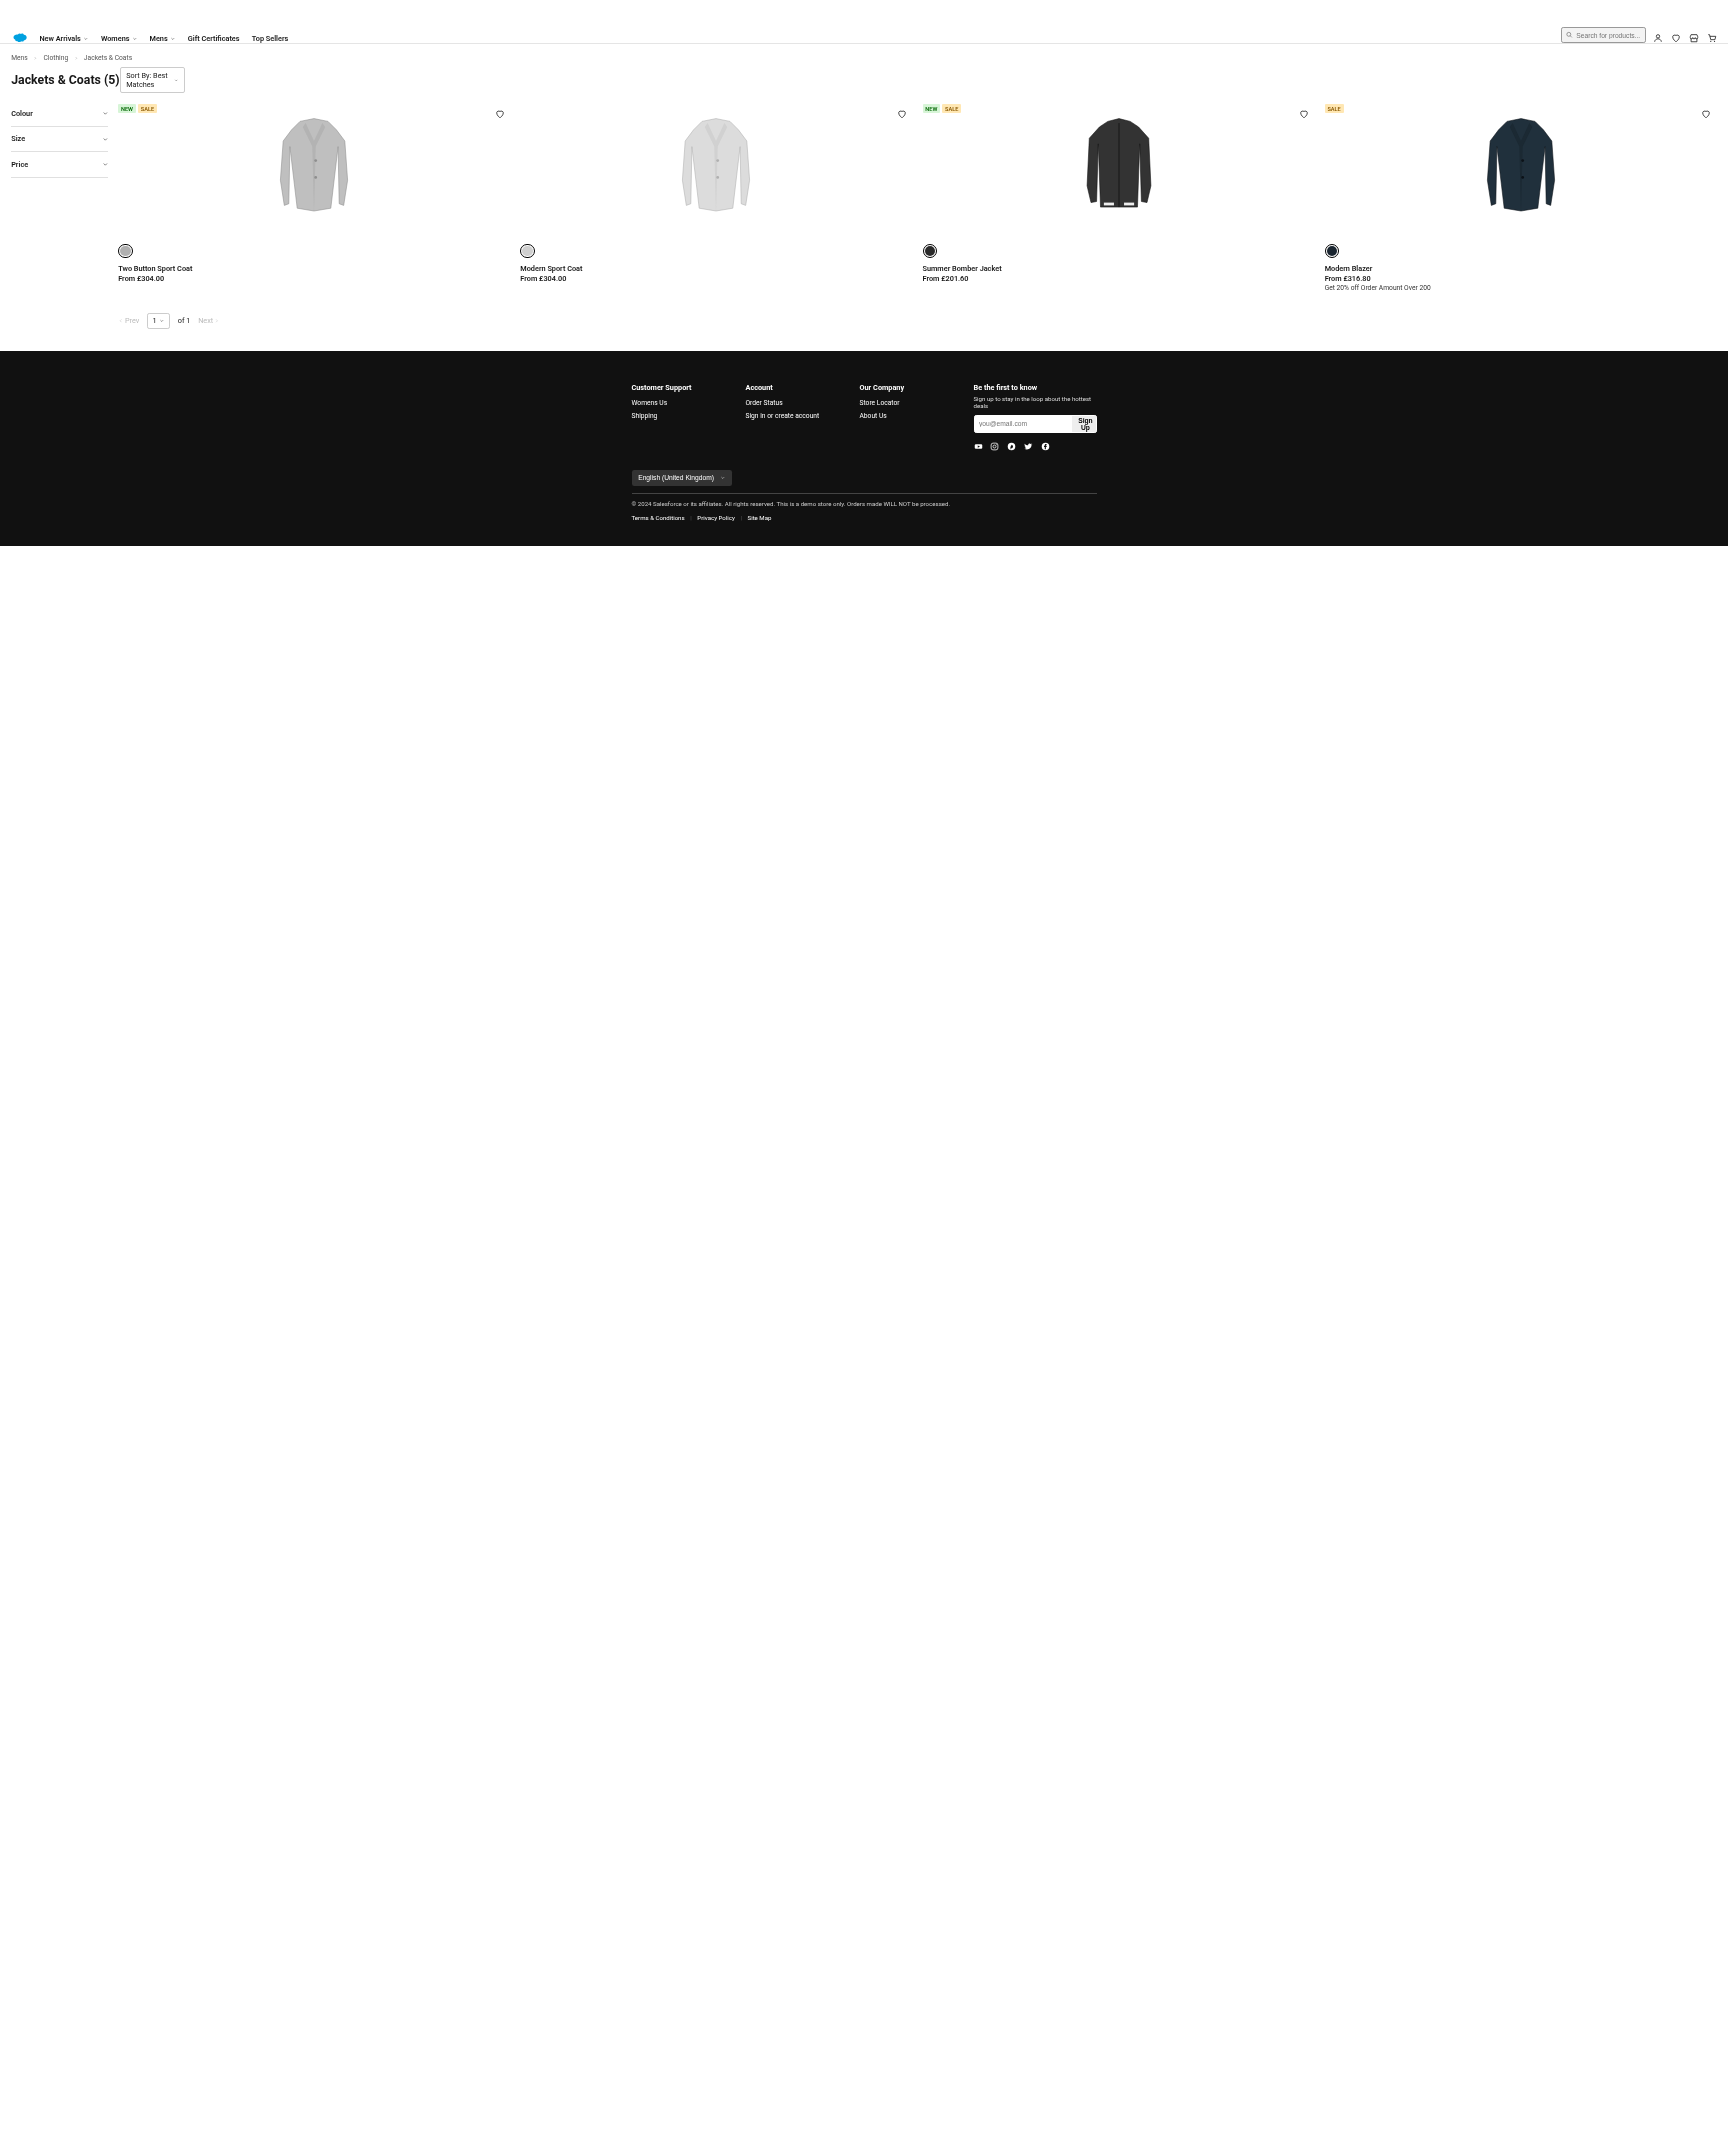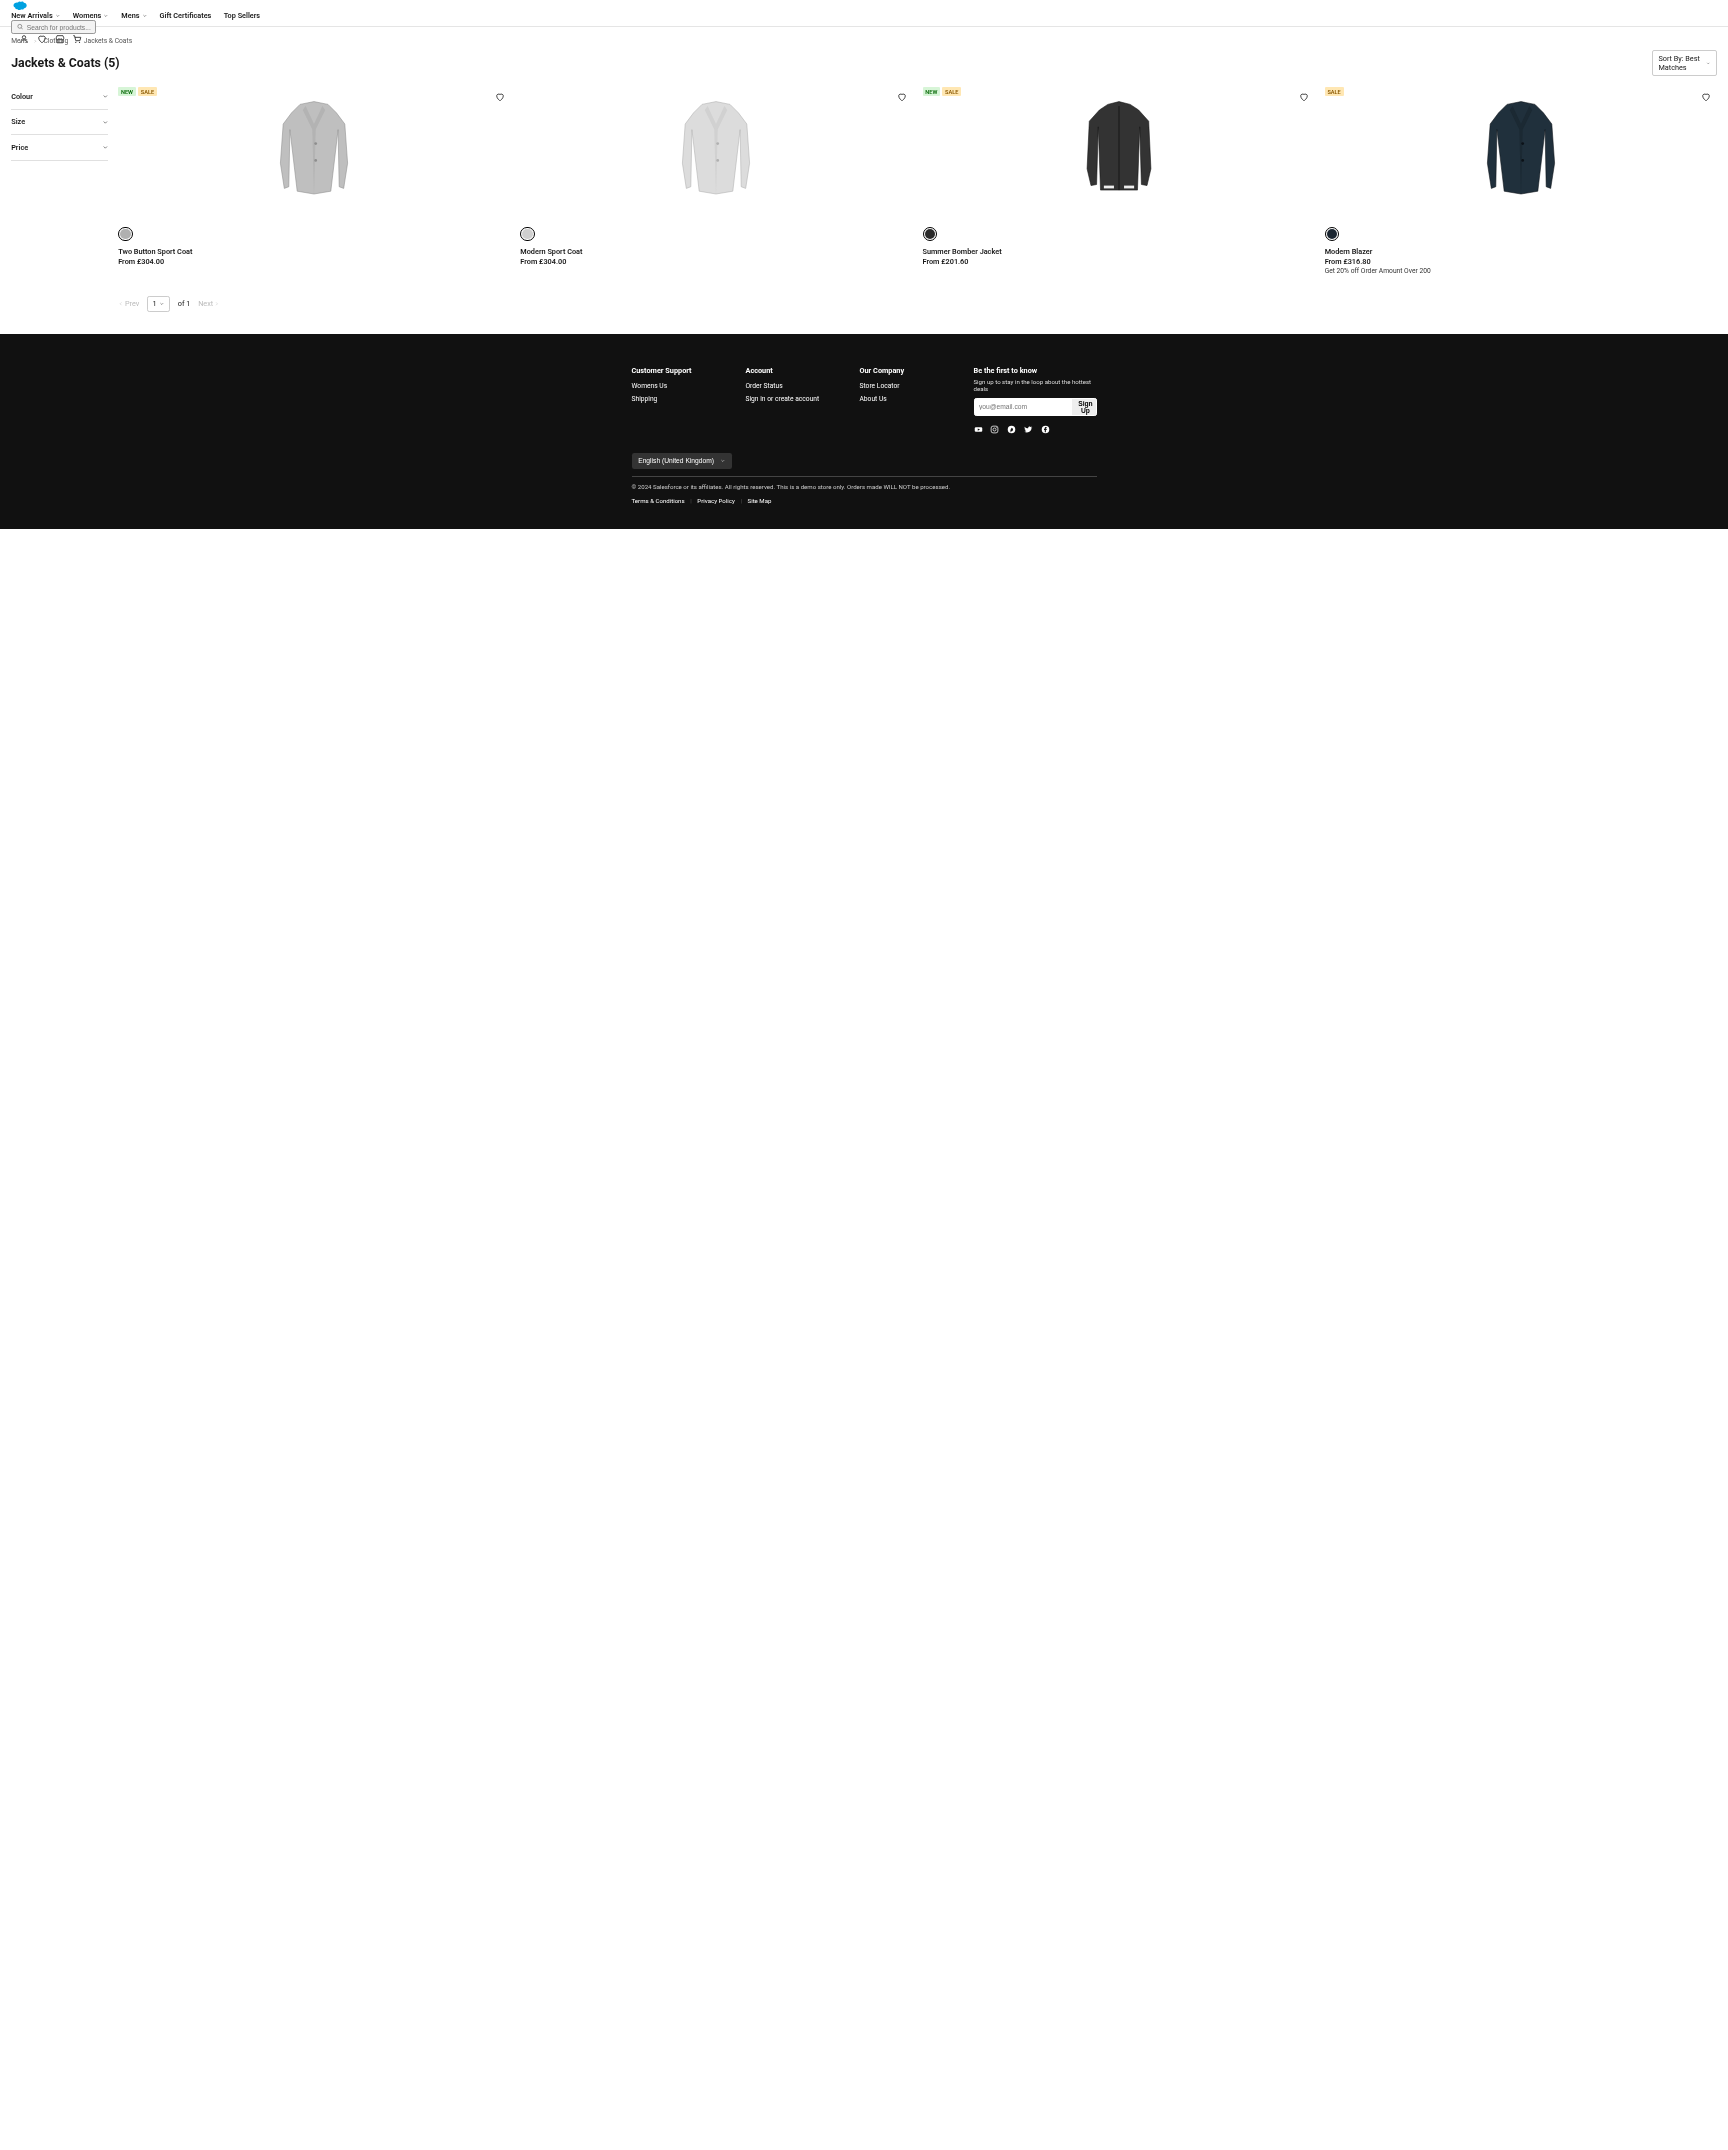--- a/index.html
+++ b/index.html
@@ -1,36 +1,36 @@
 <!DOCTYPE html>
 <html style="font-size:9px"><head>
 <meta charset="utf-8">
 <style>
 * { margin: 0; padding: 0; box-sizing: border-box; }
 body { font-family: -apple-system, BlinkMacSystemFont, "Segoe UI", Roboto, Arial, sans-serif; color: #181818; background: #fff; }
 
 
-.header { display: flex; align-items: flex-start; padding: 0 11.2px; height: 27px; border-bottom: 0.6px solid #e5e5e5; flex-direction: column; }
+.header { display: flex; align-items: flex-end; padding: 0 11.2px; height: 44px; border-bottom: 0.6px solid #e5e5e5; }
 .logo { width: 17px; height: 11.2px; margin-right: 11.2px; }
 .logo svg { width: 100%; height: 100%; }
 .nav { display: flex; gap: 12.3px; align-items: center; }
 .nav-item { display: flex; align-items: center; gap: 2.2px; font-size: 7.3px; font-weight: 600; cursor: pointer; }
 .nav-item .chev { width: 5.6px; height: 5.6px; }
 .spacer { flex: 1; }
 .search-box { display: flex; align-items: center; background: #f3f3f3; border: 0.6px solid #999; border-radius: 2.2px; padding: 2.2px 4.5px; width: 85px; height: 15.6px; }
 .search-box input { border: none; background: transparent; outline: none; font-size: 6.7px; width: 100%; margin-left: 3.4px; }
 .header-icons { display: flex; gap: 7.8px; margin-left: 7.8px; align-items: center; }
 .hicon { width: 10px; height: 10px; cursor: pointer; }
 
 
 .crumbs { display: flex; align-items: center; gap: 5.6px; padding: 10px 11.2px 0; font-size: 6.7px; color: #555; }
 .crumb-sep svg { width: 4.5px; height: 4.5px; }
 
 
-.title-row { display: flex; align-items: center; justify-content: space-between; padding: 4.5px 11.2px 7.8px; }
+.title-row { display: flex; align-items: center; padding: 4.5px 11.2px 7.8px; }
 .page-title { font-size: 12.3px; font-weight: 700; }
 .sort-select { display: flex; align-items: center; justify-content: space-between; border: 0.6px solid #ccc; border-radius: 2px; padding: 3.4px 5.6px; font-size: 7.3px; width: 65px; cursor: pointer; }
 
 
 .main { display: flex; padding: 0 11.2px 22.4px; gap: 10px; }
 .filters { width: 97px; }
 .filter-item { display: flex; justify-content: space-between; align-items: center; padding: 7.8px 0; border-bottom: 0.6px solid #e0e0e0; font-size: 7.3px; font-weight: 600; cursor: pointer; }
 .filter-item .chev { width: 6.7px; height: 6.7px; }
 
 .grid { flex: 1; display: grid; grid-template-columns: repeat(4, 1fr); gap: 10px 10px; }

